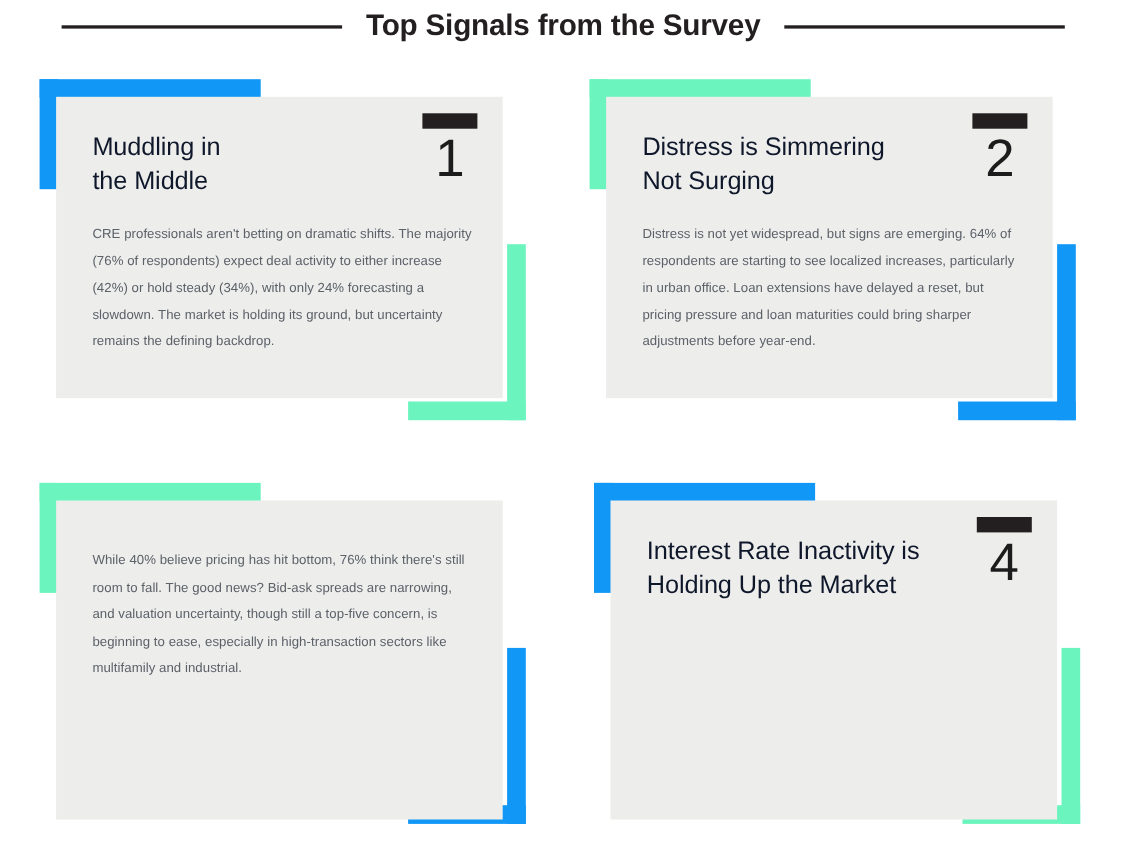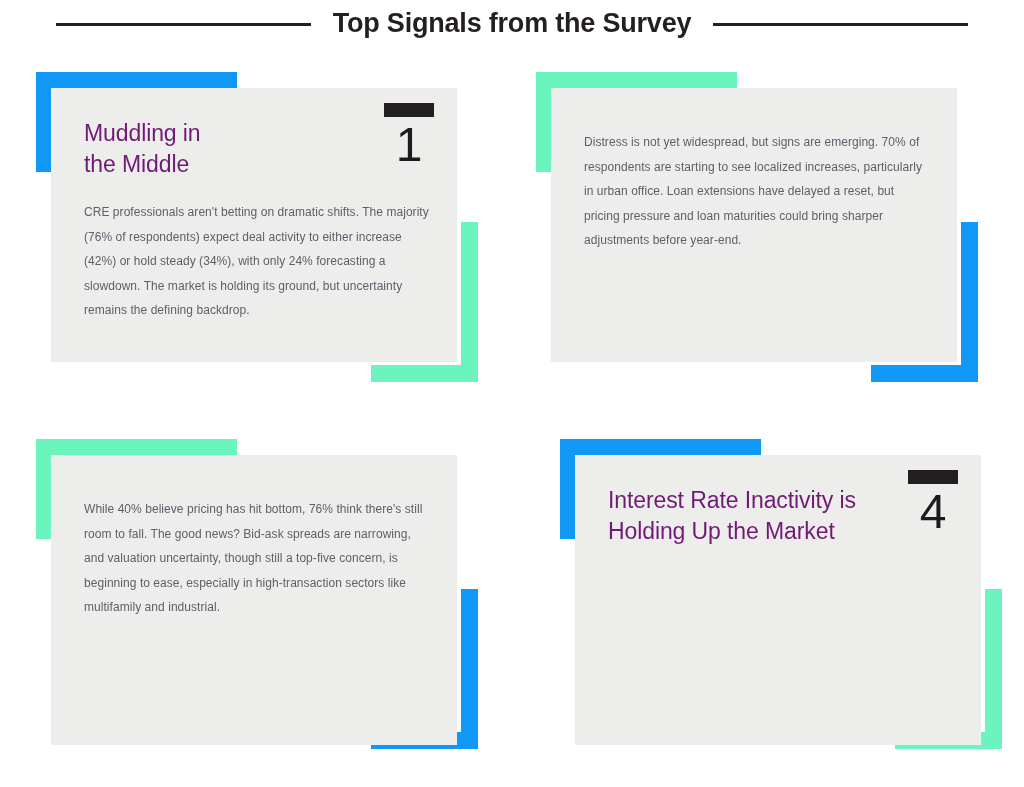--- a/index.html
+++ b/index.html
@@ -61,21 +61,21 @@
   }
 
   .card-slot {
     position: absolute;
     width: 442px;
     height: 310px;
   }
   .slot-1 { left: 36px;  top: 24px; }
   .slot-2 { left: 536px; top: 24px; }
   .slot-3 { left: 36px;  top: 391px; }
-  .slot-4 { left: 560px; top: 391px; }
+  .slot-4 { left: 540px; top: 391px; }
 
   
   .accent-tl {
     position: absolute;
     left: 0;
     top: 0;
     width: 201px;
     height: 100px;
   }
   .accent-tl .bar-h {
@@ -127,21 +127,21 @@
   }
 
   .card-head {
     position: relative;
     min-height: 70px;
   }
 
   .card-title {
     font-size: 23px;
     font-weight: normal;
-    color: #701a75;
+    color: #0f172a;
     line-height: 31px;
     letter-spacing: -0.1px;
     margin: 0;
     padding-right: 72px;
     white-space: pre-line;
   }
 
   .numbox {
     position: absolute;
     right: -4px;
@@ -209,21 +209,29 @@
     <div class="card-slot slot-2">
       <div class="accent-tl">
         <div class="bar-h" style="background: rgb(108, 244, 190);"></div>
         <div class="bar-v" style="background: rgb(108, 244, 190);"></div>
       </div>
       <div class="accent-br">
         <div class="bar-v" style="background: rgb(17, 151, 245);"></div>
         <div class="bar-h" style="background: rgb(17, 151, 245);"></div>
       </div>
       <div class="card">
-        <p class="card-body">Distress is not yet widespread, but signs are emerging. 70% of respondents are starting to see localized increases, particularly in urban office. Loan extensions have delayed a reset, but pricing pressure and loan maturities could bring sharper adjustments before year-end.</p>
+        <div class="card-head">
+          <h2 class="card-title">Distress is Simmering
+Not Surging</h2>
+          <div class="numbox">
+            <div class="blackbar"></div>
+            <div class="num">2</div>
+          </div>
+        </div>
+        <p class="card-body">Distress is not yet widespread, but signs are emerging. 64% of respondents are starting to see localized increases, particularly in urban office. Loan extensions have delayed a reset, but pricing pressure and loan maturities could bring sharper adjustments before year-end.</p>
       </div>
     </div>
 
     <div class="card-slot slot-3">
       <div class="accent-tl">
         <div class="bar-h" style="background: rgb(108, 244, 190);"></div>
         <div class="bar-v" style="background: rgb(108, 244, 190);"></div>
       </div>
       <div class="accent-br">
         <div class="bar-v" style="background: rgb(17, 151, 245);"></div>

